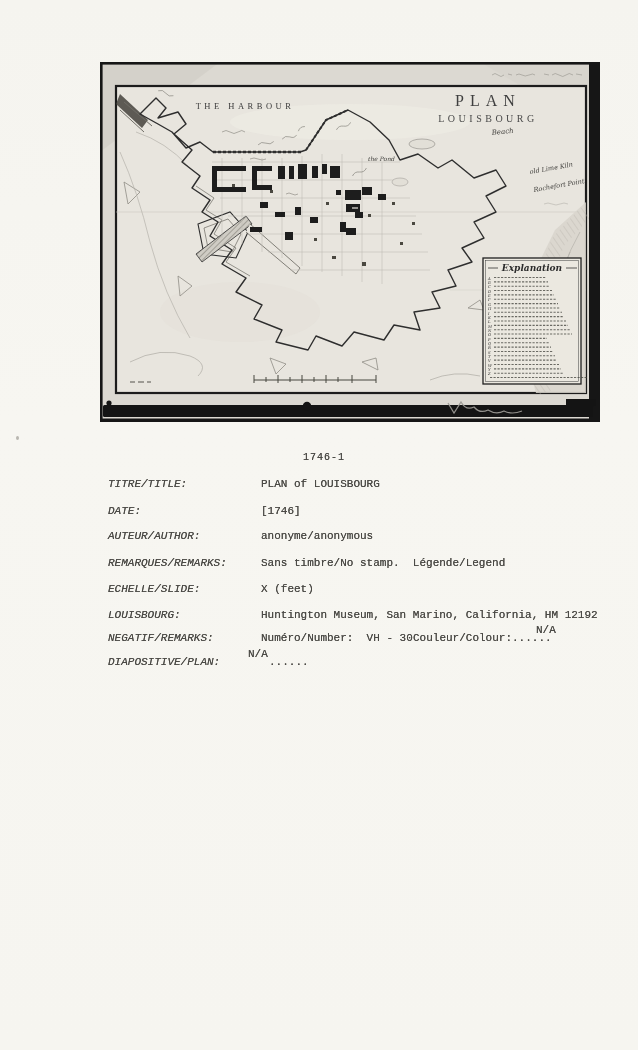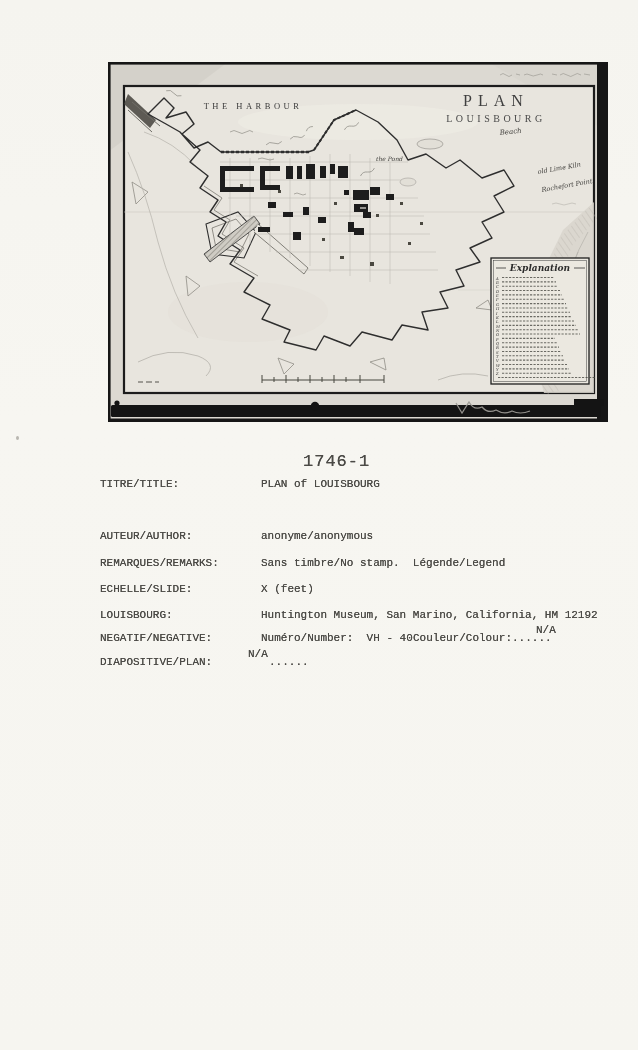--- a/index.html
+++ b/index.html
@@ -5,33 +5,33 @@
   html,body{margin:0;padding:0;}
   .page{
     position:relative;
     width:638px;height:1050px;
     background:linear-gradient(180deg,#f5f4ef 0%,#f7f6f1 40%,#f6f5f0 100%);
     font-family:"Liberation Mono",monospace;
     overflow:hidden;
   }
   
   .photo{
-    position:absolute;left:108px;top:62px;width:500px;height:271px;
+    position:absolute;left:100px;top:62px;width:500px;height:271px;
     background:#dcd9d2;
   }
   .photo svg{display:block;width:500px;height:360px;}
   
   .catalog{position:absolute;left:0;top:0;width:638px;height:1050px;color:#4b4a46;}
   .cat-number{
     position:absolute;left:303px;top:452px;
-    font-size:17px;letter-spacing:1px;
+    font-size:10px;letter-spacing:1px;
     text-shadow:0 0 .4px #4b4a46;
   }
   .row{position:absolute;left:96px;width:520px;height:16px;font-size:11px;}
-  .row .lbl{position:absolute;left:4px;top:0;white-space:pre;text-shadow:0 0 .4px #55534e;}
+  .row .lbl{position:absolute;left:12px;top:0;white-space:pre;text-shadow:0 0 .4px #55534e;font-style:italic;}
   .row .val{position:absolute;left:117px;top:0;white-space:pre;text-shadow:0 0 .4px #55534e;margin-left:48px;}
   .row .val2{position:absolute;left:317px;top:0;white-space:pre;text-shadow:0 0 .4px #55534e;text-align:right;}
   .na{position:absolute;font-size:11px;top:-8px;white-space:pre;text-shadow:0 0 .3px #55534e;margin-left:16px;}
   .speck{position:absolute;left:16px;top:436px;width:3px;height:4px;background:#b9b7b0;border-radius:50%;}
 </style>
 </head>
 <body>
 
 <div class="page">
 
@@ -260,39 +260,43 @@
     </svg>
   </div>
 
   <div class="catalog">
     <div class="cat-number">1746-1</div>
 
     <div class="row" style="top:478px">
       <span class="lbl">TITRE/TITLE:</span>
       <span class="val">PLAN of LOUISBOURG</span>
     </div>
+    <div class="row" style="top:505px">
+      <span class="lbl">DATE:</span>
+      <span class="val">[1746]</span>
+    </div>
     <div class="row" style="top:557px">
       <span class="lbl">REMARQUES/REMARKS:</span>
       <span class="val">Sans timbre/No stamp.  Légende/Legend</span>
     </div>
     <div class="row" style="top:530px">
       <span class="lbl">AUTEUR/AUTHOR:</span>
       <span class="val">anonyme/anonymous</span>
     </div>
     <div class="row" style="top:583px">
       <span class="lbl">ECHELLE/SLIDE:</span>
       <span class="val">X (feet)</span>
     </div>
     <div class="row" style="top:609px">
       <span class="lbl">LOUISBOURG:</span>
       <span class="val">Huntington Museum, San Marino, California, HM 12192</span>
     </div>
     <div class="row" style="top:632px">
-      <span class="lbl">NEGATIF/NEGATIVE:</span>
-      <span class="val">Numéro/Number:  VH - 40</span>
+      <span class="lbl">NEGATIF/REMARKS:</span>
+      <span class="val">Numéro/Number:  VH - 30</span>
       <span class="val2">Couleur/Colour:......</span>
       <span class="na" style="left:424px">N/A</span>
     </div>
     <div class="row" style="top:656px">
       <span class="lbl">DIAPOSITIVE/PLAN:</span>
       <span class="val" style="left:125px">......</span>
       <span class="na" style="left:136px">N/A</span>
     </div>
   </div>
 

